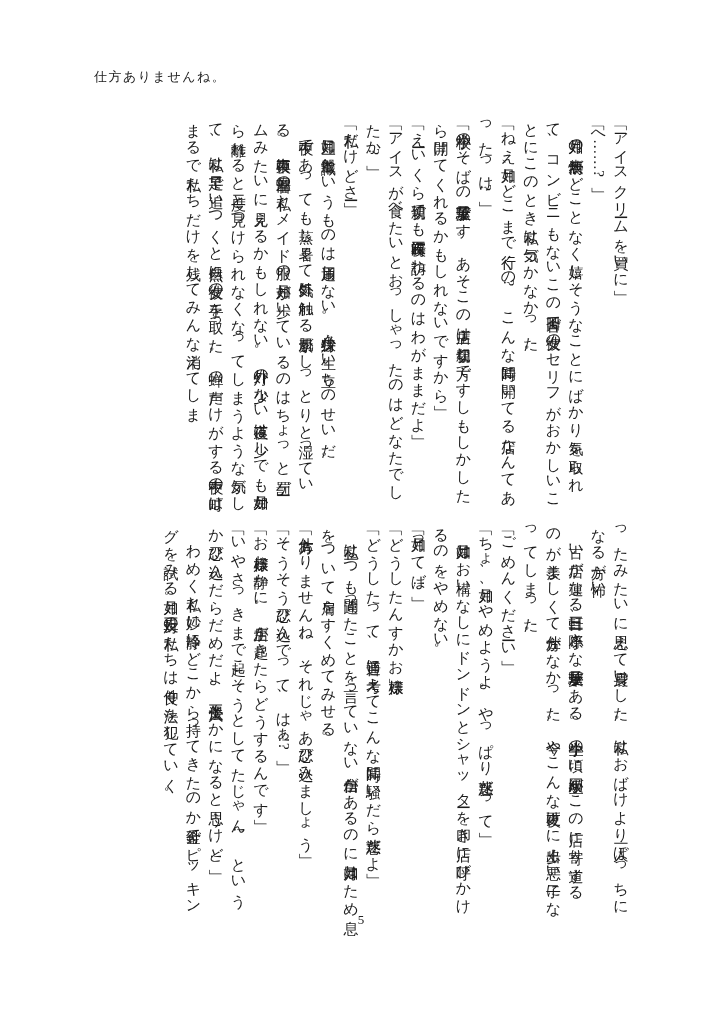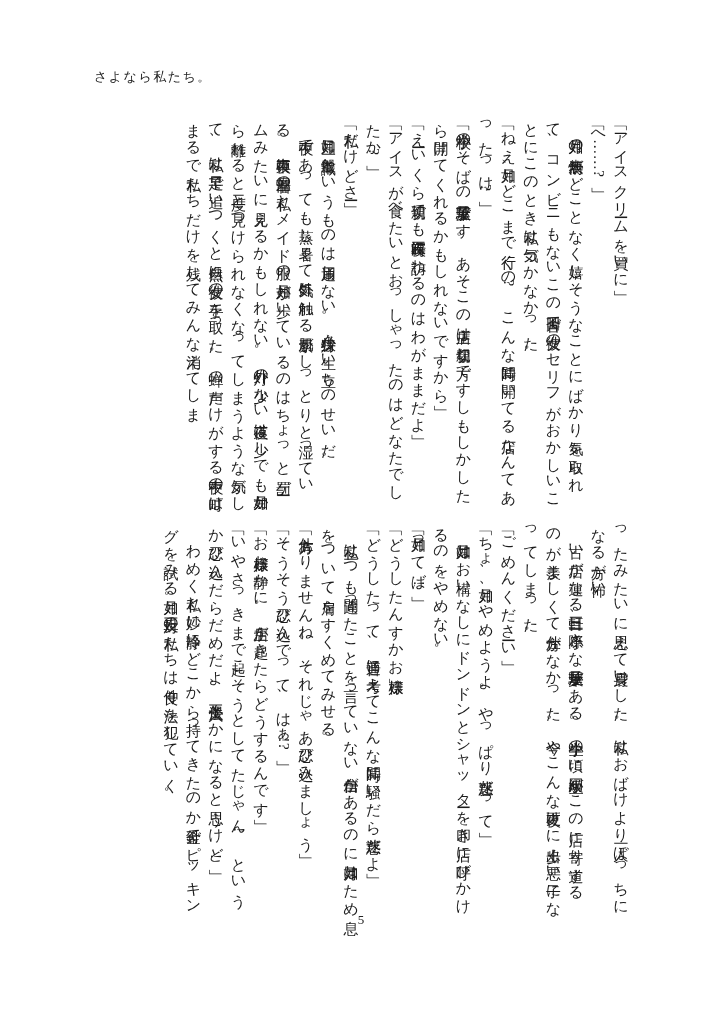--- a/index.html
+++ b/index.html
@@ -52,21 +52,21 @@
     font-size: 13px;
     color: #222;
     letter-spacing: 1px;
   }
 </style>
 </head>
 <body>
 
 <div class="page">
 
-  <div class="book-title">さよなら私たち。</div>
+  <div class="book-title">仕方ありませんね。</div>
 
   <div class="vblock upper">
       <p class="para dialogue">「アイスクリームを買いに」</p>
       <p class="para dialogue">「へ……?」</p>
       <p class="para narrative">如月の無表情がどことなく嬉しそうなことにばかり気を取られて、コンビニもないこの片田舎で彼女のセリフがおかしいことにこのとき私は気づかなかった。</p>
       <p class="para dialogue">「ねえ如月、どこまで行くの?　こんな時間に開いてる店なんてあったっけ?」</p>
       <p class="para dialogue">「小学校のそばの駄菓子屋です。あそこの店主は親切な方ですしもしかしたら開けてくれるかもしれないですから」</p>
       <p class="para dialogue">「えーいくら親切でも深夜三時に訪ねるのはわがままだよ」</p>
       <p class="para dialogue">「アイスが食べたいとおっしゃったのはどなたでしたか?」</p>
       <p class="para dialogue">「私だけどさー」</p>

